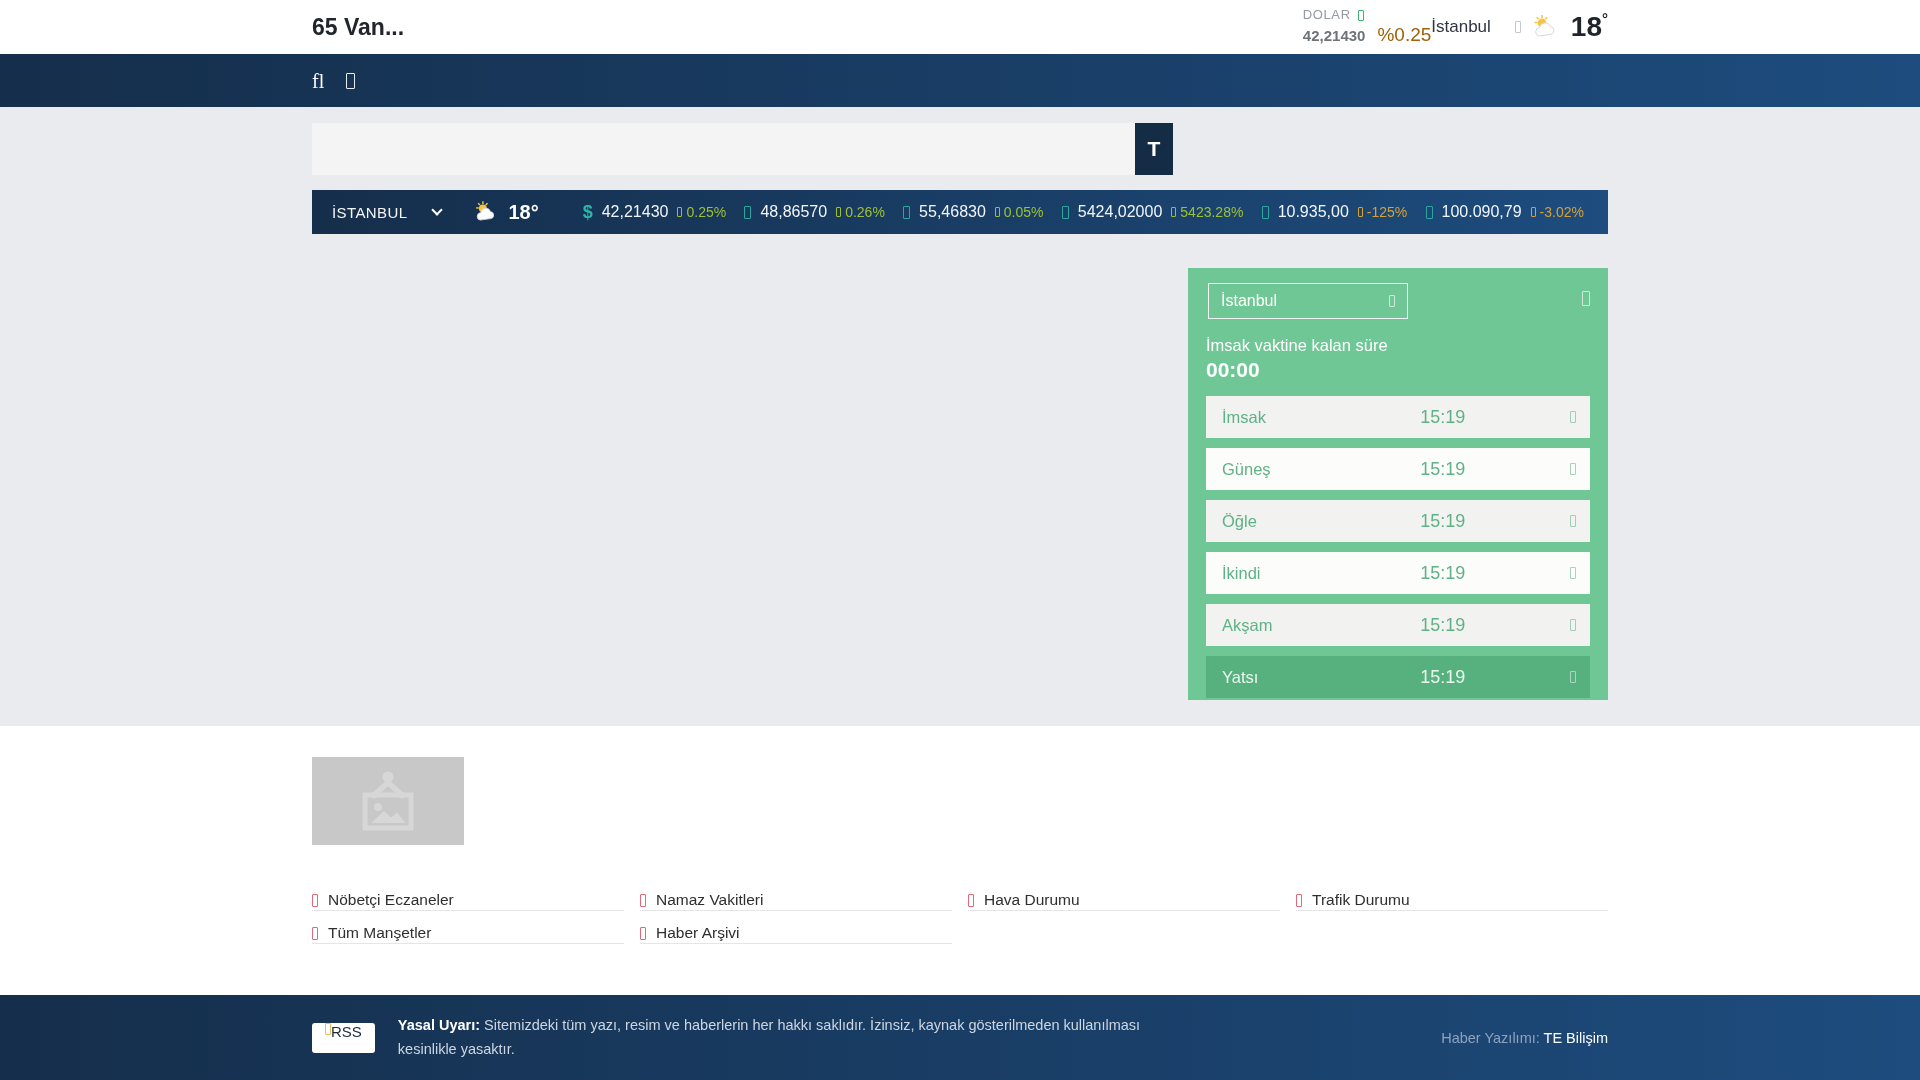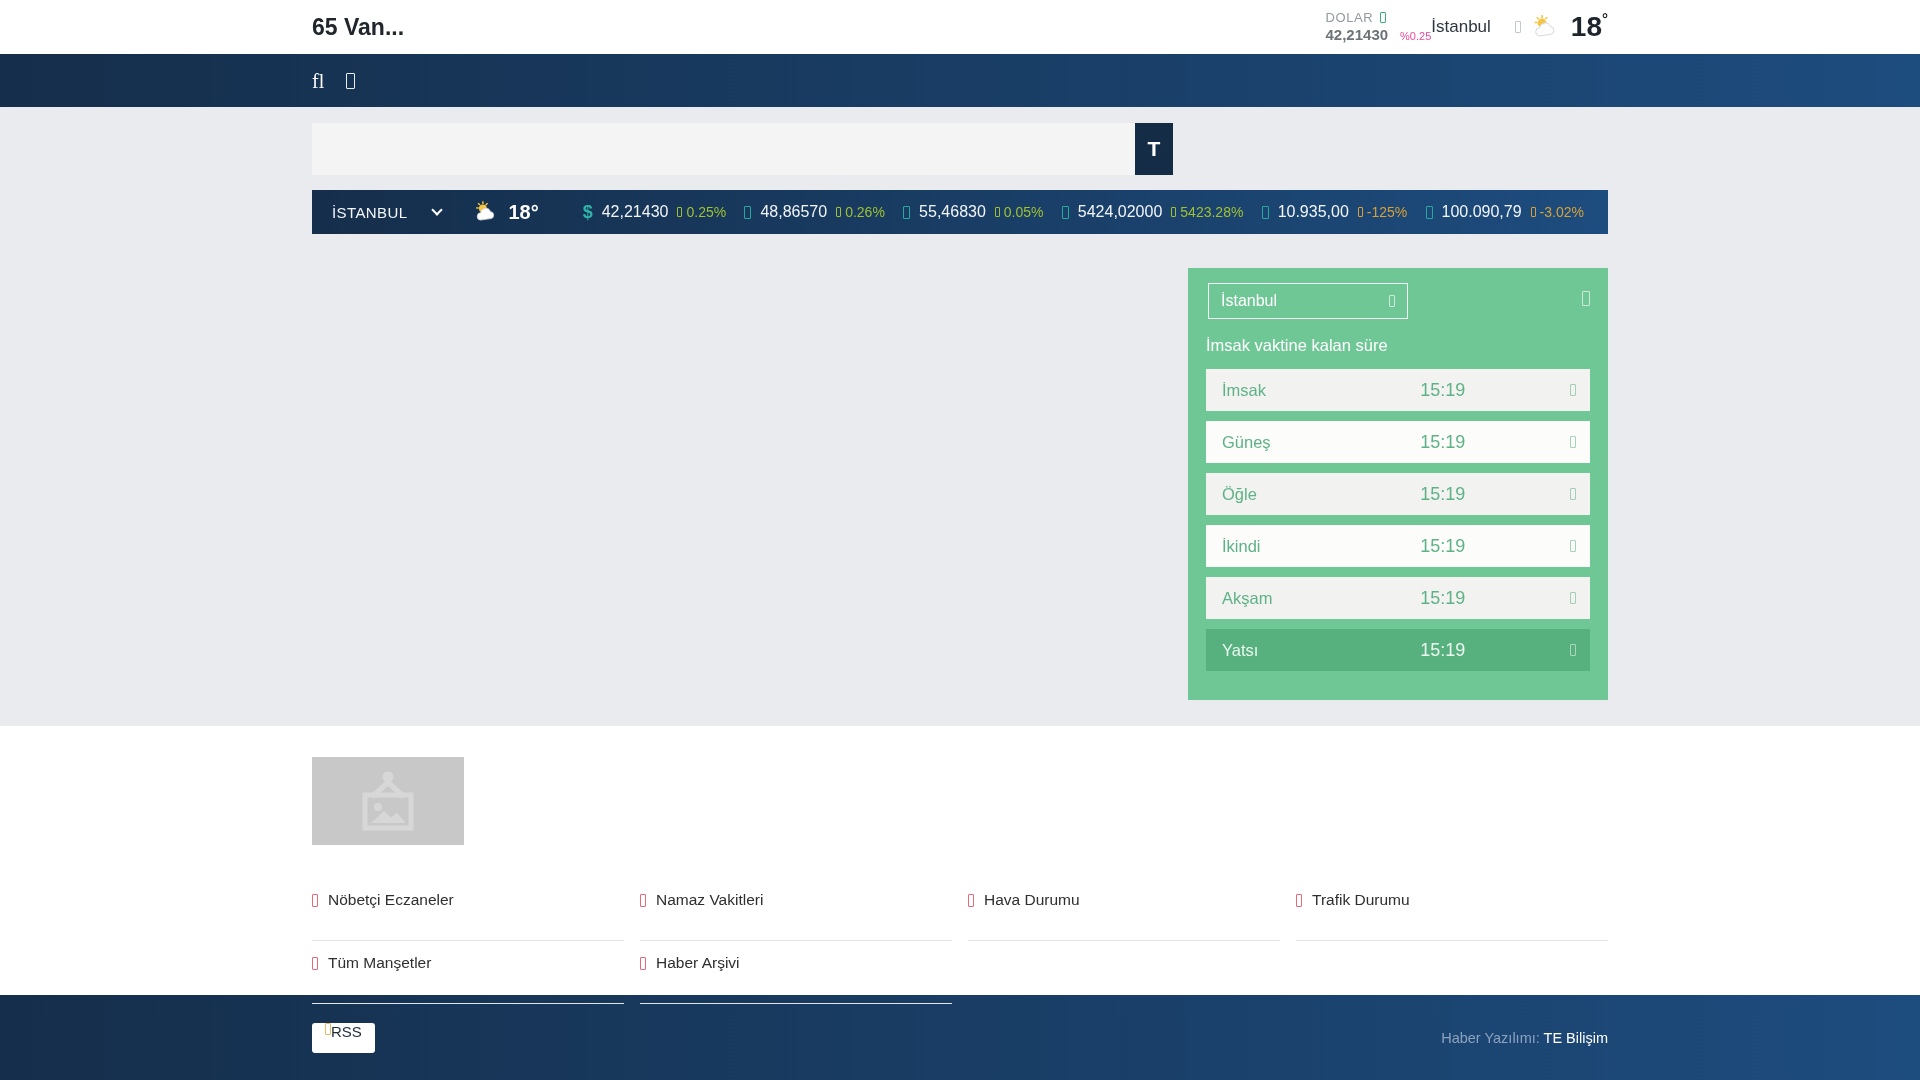--- a/index.html
+++ b/index.html
@@ -13,21 +13,21 @@
   .topbar { height:54px; background:#fff; }
   .topbar .wrap { height:100%; display:flex; align-items:center; }
   .site-title { font-size:23px; font-weight:700; color:#20262c; }
   .top-right { margin-left:auto; display:flex; align-items:center; }
   .dolar { line-height:1.25; }
   .dolar-l1 { display:flex; align-items:center; gap:7px; }
   .dolar-label { font-size:13px; color:#939aa1; letter-spacing:.6px; }
   .dolar-l1 .tofu { width:6px; height:11px; color:#3bb273; }
   .dolar-l2 { display:flex; align-items:baseline; gap:12px; }
   .dolar-value { font-size:15px; font-weight:700; color:#6d7378; }
-  .dolar-change { font-size:11px; color:#ec4899; }
+  .dolar-change { font-size:19px; color:#a16207; }
   .top-weather { display:flex; align-items:center; gap:10px; }
   .top-city { font-size:17px; color:#2f3640; margin-right:14px; }
   .top-weather .tofu { width:6px; height:12px; color:#c2c8cf; }
   .top-temp { font-size:28px; font-weight:700; color:#1e242b; line-height:1; }
   .deg { font-size:15px; vertical-align:top; position:relative; top:-2px; }
 
   
   .navy { background:linear-gradient(90deg,#152e4b 0%,#1d4c7e 100%); }
 
   .mainnav { height:53px; }
@@ -76,21 +76,21 @@
   .prow:nth-child(even) { background:#fcfcfb; }
   .prow.active { background:#57b17e; color:#ecf7f0; }
   .pname { width:56%; font-size:16.5px; }
   .ptime { font-size:18px; }
   .prow .tofu { margin-left:auto; width:6px; height:12px; opacity:.55; }
 
   
   .white-section { background:#fff; height:269px; padding-top:31px; }
   .img-ph { width:152px; height:88px; background:#c8c8c8; display:flex; align-items:center; justify-content:center; }
   .flinks { margin-top:46px; display:grid; grid-template-columns:repeat(4,312px); column-gap:16px; row-gap:13px; }
-  .flink { display:flex; align-items:center; gap:10px; padding-bottom:31px; border-bottom:1px solid #e5e5e5; cursor:pointer; }
+  .flink { display:flex; align-items:center; gap:10px; padding-bottom:1px; border-bottom:1px solid #e5e5e5; cursor:pointer; }
   .flink .tofu { color:#e0697a; width:6px; height:13px; }
   .flink-label { font-size:15.5px; color:#2f2f2f; }
 
   
   .botfooter { height:85px; }
   .botfooter .wrap { height:100%; display:flex; align-items:center; }
   .rss-btn { background:#fff; border:none; border-radius:3px; height:30px; padding:0 13px; display:flex; align-items:flex-start; cursor:pointer; font-family:"Liberation Sans", sans-serif; }
   .rss-btn .tofu { color:#edb95e; width:6px; height:12px; }
   .rss-label { font-size:15px; color:#1d2b3a; }
   .legal { margin-left:23px; width:778px; font-size:14.5px; line-height:1.6; color:#cdd6e2; }
@@ -229,20 +229,21 @@
   <div class="wrap">
     <aside class="pwidget">
       <div class="pw-top">
         <div class="pw-select">
           <span class="pw-select-val">İstanbul</span>
           <span class="tofu"></span>
         </div>
         <span class="tofu pw-corner"></span>
       </div>
       <div class="pw-count-label">İmsak vaktine kalan süre</div>
+      <div class="pw-count-value">00:00</div>
       <div class="pw-rows">
         <div class="prow">
           <span class="pname">İmsak</span>
           <span class="ptime">15:19</span>
           <span class="tofu"></span>
         </div>
         <div class="prow">
           <span class="pname">Güneş</span>
           <span class="ptime">15:19</span>
           <span class="tofu"></span>
@@ -311,17 +312,18 @@
     </div>
   </div>
 </section>
 
 <footer class="botfooter navy">
   <div class="wrap">
     <button class="rss-btn">
       <span class="tofu"></span>
       <span class="rss-label">RSS</span>
     </button>
+    <p class="legal"><b>Yasal Uyarı:</b><span> Sitemizdeki tüm yazı, resim ve haberlerin her hakkı saklıdır. İzinsiz, kaynak gösterilmeden kullanılması kesinlikle yasaktır.</span></p>
     <div class="credit">
       <span class="credit-label">Haber Yazılımı: </span><span class="credit-value">TE Bilişim</span>
     </div>
   </div>
 </footer>
 
 </body></html>

